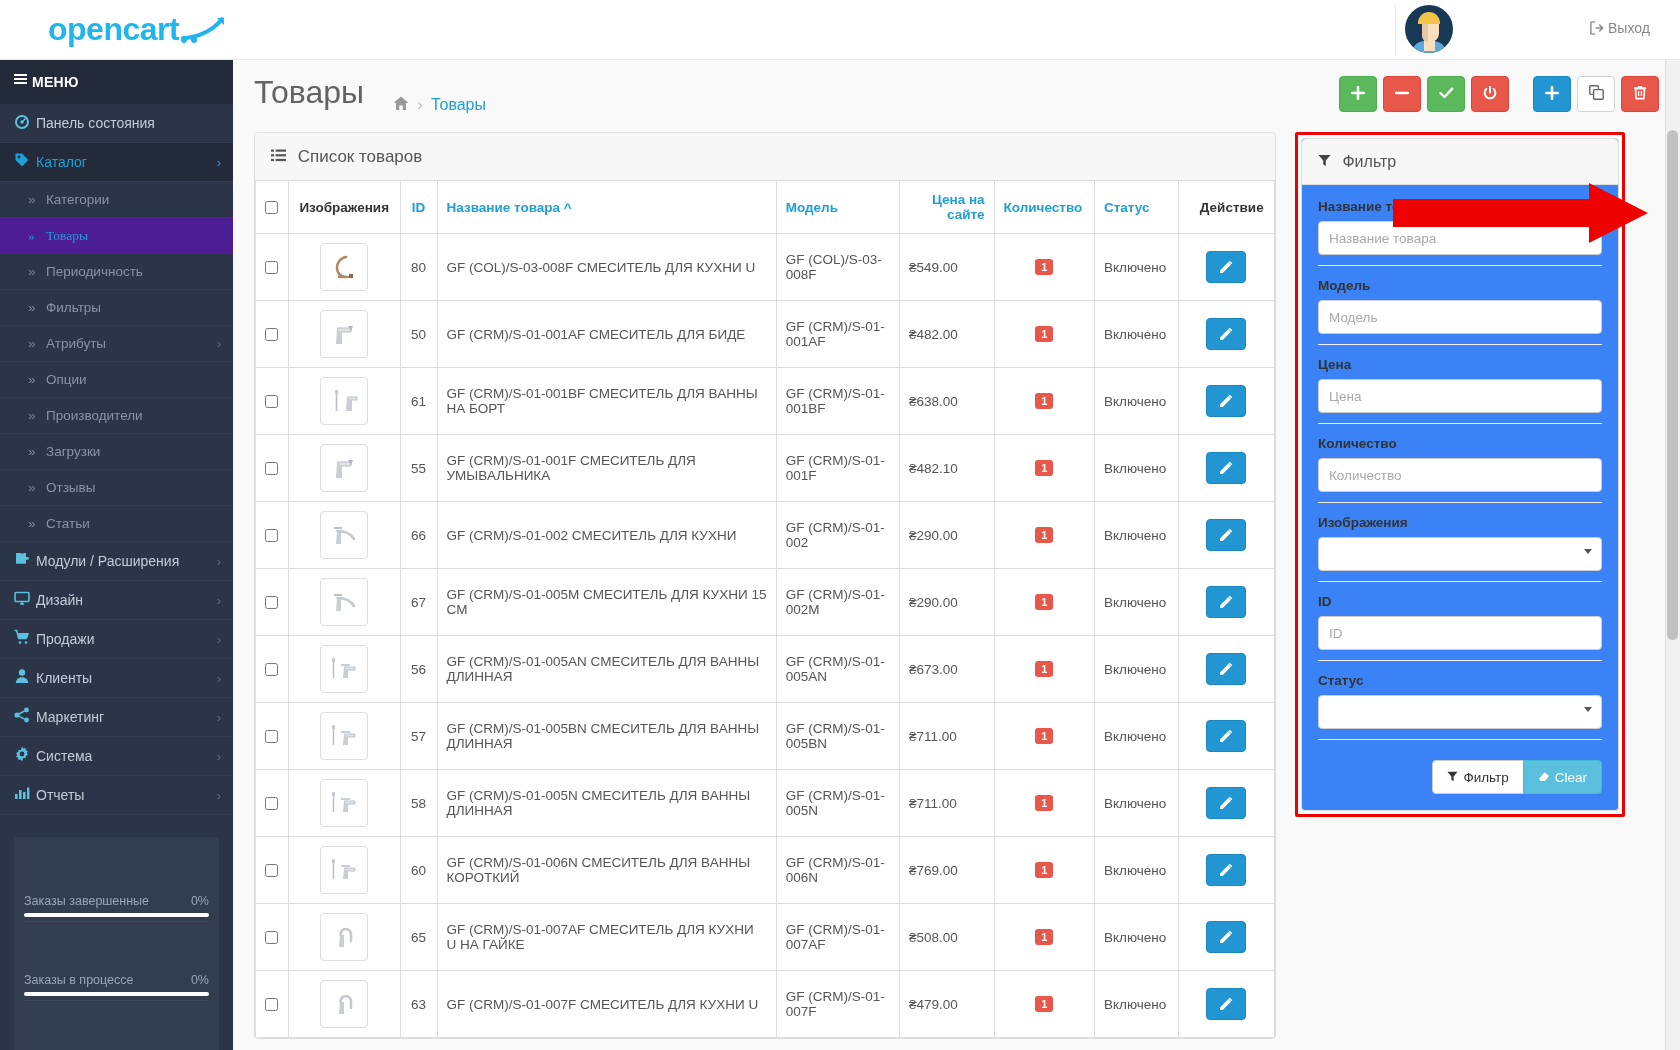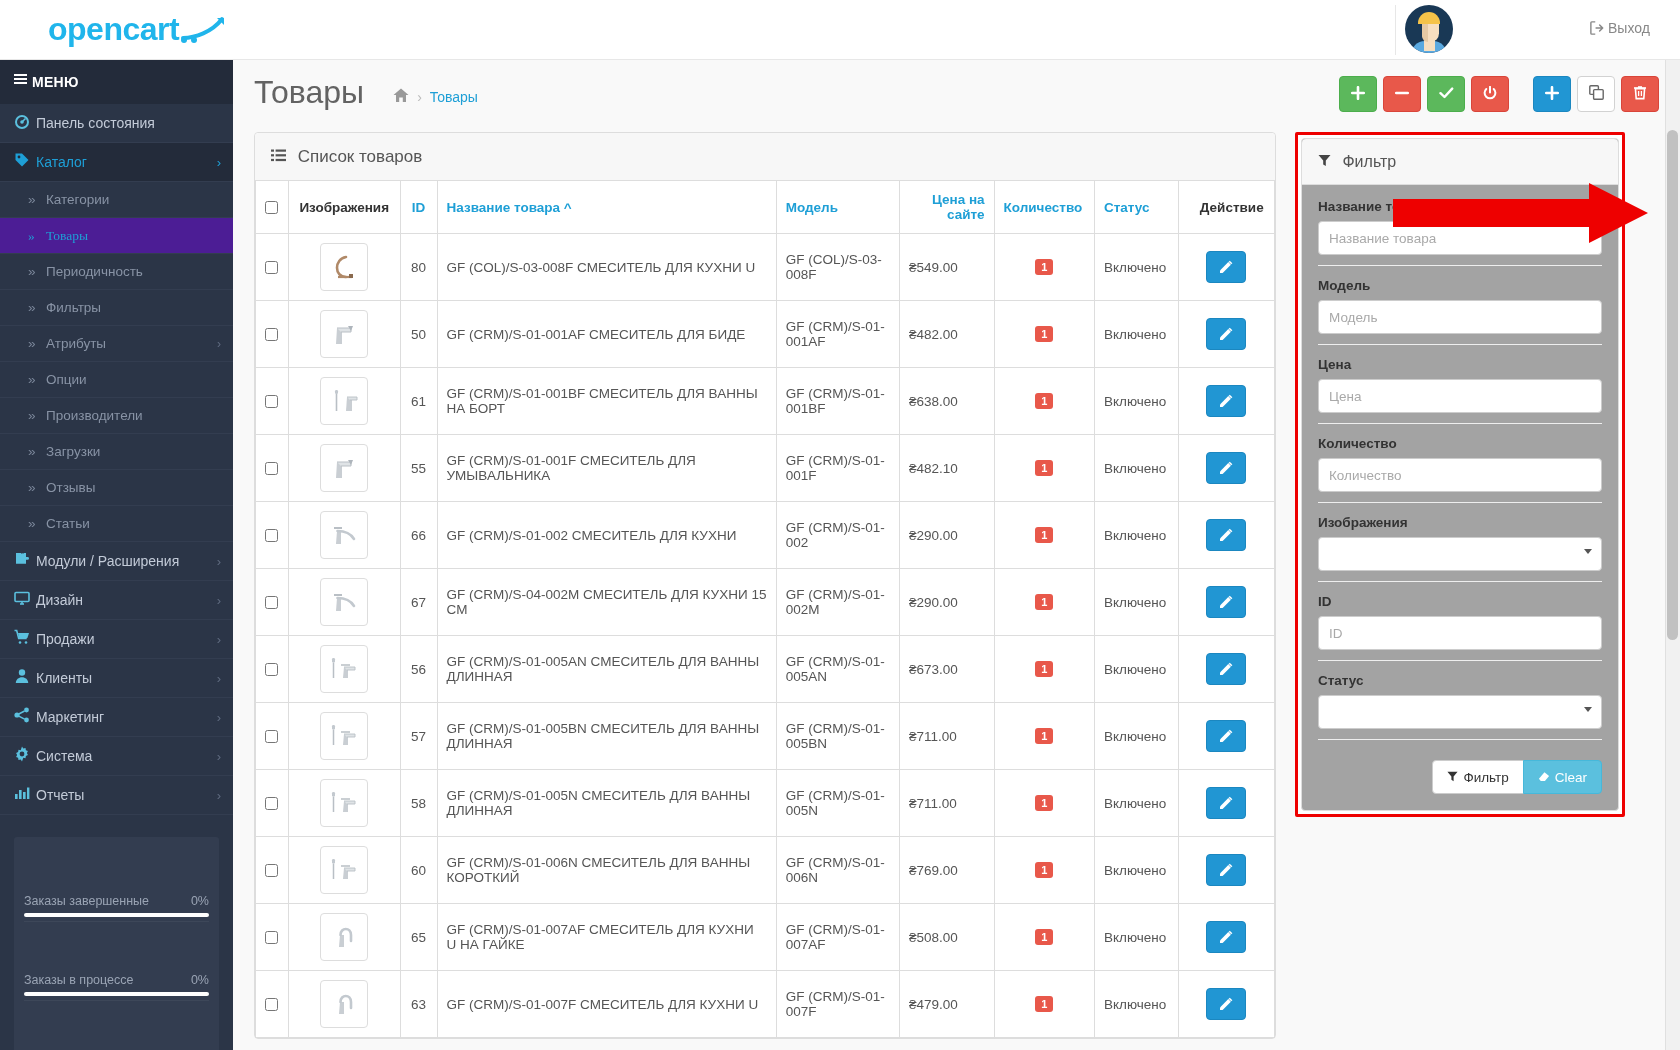--- a/index.html
+++ b/index.html
@@ -139,22 +139,22 @@
     background: #f9f9f9;
     overflow: hidden;
   }
 
   #page-head { position: relative; height: 68px; }
   #page-title {
     position: absolute; left: 21px; top: 14px;
     font-size: 32px; color: #636363; font-weight: normal;
   }
   #breadcrumb {
-    position: absolute; left: 160px; top: 28px;
-    font-size: 14px; color: #999;
+    position: absolute; left: 160px; top: 36px;
+    font-size: 16px; color: #999;
   }
   #breadcrumb .home { color: #999; font-size: 15px; vertical-align:-1px; }
   #breadcrumb .sep { color: #bbb; margin: 0 4px; }
   #breadcrumb a { color: #1e9fd6; text-decoration: none; }
 
   #toolbar { position: absolute; right: 21px; top: 16px; display: flex; gap: 6px; }
   .tb-btn {
     width: 38px; height: 36px;
     border-radius: 4px; border: 1px solid transparent;
     display: flex; align-items: center; justify-content: center;
@@ -237,21 +237,21 @@
   #filter-outer {
     position: absolute; left: 1062px; top: 72px;
     width: 330px;
     border: 3px solid #ee0000;
     border-radius: 2px;
     background: #fff;
   }
   #filter-panel {
     border: 1px solid #ddd;
     border-radius: 4px;
-    background: #a3a3a3;
+    background: #3b82f6;
     margin: 3px;
   }
   #filter-head {
     height: 46px; line-height: 46px;
     padding-left: 16px;
     background: #f7f7f7;
     border-bottom: 1px solid #ddd;
     font-size: 16px; color: #555;
     border-radius: 4px 4px 0 0;
   }
@@ -711,21 +711,21 @@
           <tr>
             <td class="checkcell"><input type="checkbox" class="cb" style=""></td>
             <td class="imgcell"><span class="thumb">
                 <svg width="40" height="40" viewBox="0 0 40 40">
                   <path d="M12 29 H17 V16 H13 Z" fill="#c9ced3"></path>
                   <path d="M13.5 16 C22 16 27 19 30 24" stroke="#c3c9cf" stroke-width="2.6" fill="none" stroke-linecap="round"></path>
                   <path d="M10 13 L18 13" stroke="#b9bfc5" stroke-width="2"></path>
                 </svg>
               </span></td>
             <td class="num">67</td>
-            <td>GF (CRM)/S-04-002M СМЕСИТЕЛЬ ДЛЯ КУХНИ 15 СМ</td>
+            <td>GF (CRM)/S-01-005M СМЕСИТЕЛЬ ДЛЯ КУХНИ 15 СМ</td>
             <td>GF (CRM)/S-01-002M</td>
             <td class="price">₴290.00</td>
             <td class="qtycell"><span class="qty-badge">1</span></td>
             <td>Включено</td>
             <td class="actcell"><span class="edit-btn">
                 <svg width="14" height="14" viewBox="0 0 14 14">
                   <path d="M1 10.4 L9.3 2.1 L11.9 4.7 L3.6 13 H1 Z" fill="#fff"></path>
                   <path d="M10.2 1.2 L12.8 3.8" stroke="#fff" stroke-width="1.6"></path>
                 </svg>
               </span></td>

